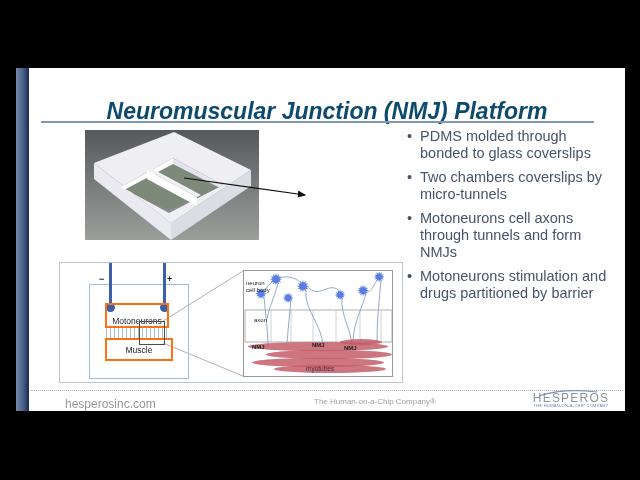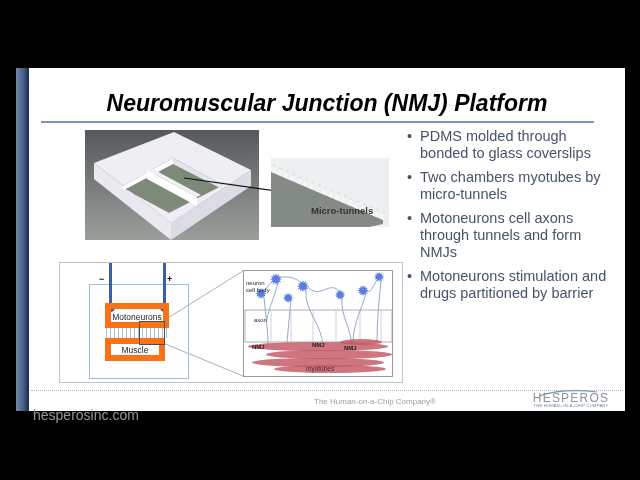--- a/index.html
+++ b/index.html
@@ -10,22 +10,22 @@
   
   .side-rail{
     position:absolute;left:16px;top:68px;width:13px;height:343px;
     background:linear-gradient(90deg,#7488a6 0%,#48608a 55%,#16294a 100%);
   }
   .slide{
     position:absolute;left:29px;top:68px;width:596px;height:343px;background:#fff;
   }
   
   .title{
-    position:absolute;left:0;top:22px;width:100%;margin:0;text-align:center;
-    font-size:23px;font-weight:bold;font-style:italic;color:#000000;letter-spacing:0px;
+    position:absolute;left:0;top:30px;width:100%;margin:0;text-align:center;
+    font-size:23px;font-weight:bold;font-style:italic;color:#0c4a6e;letter-spacing:0px;
   }
   .title-rule{position:absolute;left:12px;top:53px;width:553px;height:2px;background:#8096b8;}
   
   .bullets{position:absolute;left:378px;top:60px;width:212px;color:#44546a;}
   .bullet{display:flex;margin-bottom:7px;font-size:14.5px;line-height:17px;}
   .bullet .dot{width:13px;flex:0 0 13px;}
   
   .fig-chamber{position:absolute;left:56px;top:62px;width:174px;height:110px;}
   
   .arrow-svg{position:absolute;left:150px;top:105px;width:140px;height:30px;}
@@ -44,24 +44,24 @@
   .chip-square{position:absolute;left:29px;top:21px;width:98px;height:93px;border:1px solid #9fc0d8;}
   .electrode{position:absolute;top:0;width:3px;height:44px;background:#3b5fa8;}
   .electrode.left{left:49px;}
   .electrode.right{left:103px;}
   .electrode-dot{position:absolute;top:40px;width:9px;height:9px;border-radius:50%;background:#3b5fa8;}
   .electrode-dot.left{left:46px;}
   .electrode-dot.right{left:100px;}
   .sym{position:absolute;font-size:9px;color:#111;font-weight:bold;}
   .sym.minus{left:39px;top:11px;}
   .sym.plus{left:107px;top:11px;}
-  .dbox{position:absolute;box-sizing:border-box;border:6px solid #f97316;display:flex;
+  .dbox{position:absolute;box-sizing:border-box;border:2px solid #f97316;display:flex;
         justify-content:center;font-size:8.5px;color:#1c1c1c;}
   .dbox.motoneurons{left:45px;top:40px;width:64px;height:25px;align-items:flex-end;}
-  .dbox.muscle{left:45px;top:75px;width:60px;height:23px;align-items:center;}
+  .dbox.muscle{left:45px;top:75px;width:68px;height:23px;align-items:center;}
   .hatch{
     position:absolute;left:46px;top:65px;width:62px;height:10px;
     background:repeating-linear-gradient(90deg,#a8bfd0 0px,#a8bfd0 1px,transparent 1px,transparent 4px);
   }
   .zoom-rect{position:absolute;left:79px;top:58px;width:24px;height:22px;border:1px solid #4e4e4e;}
   
   .inset{
     position:absolute;left:183px;top:7px;width:150px;height:107px;box-sizing:border-box;
     border:1px solid #999;background:#fff;overflow:hidden;
   }
@@ -76,21 +76,21 @@
   .lbl-nmj.n3{left:100px;top:74px;}
   .lbl-myo{left:62px;top:94px;font-size:6.5px;color:#4a2830;}
   .myotube{position:absolute;border-radius:50%;background:rgba(194,88,100,0.82);}
   .mt1{left:4px;top:71px;width:140px;height:9px;}
   .mt2{left:22px;top:79px;width:126px;height:9px;}
   .mt3{left:8px;top:87px;width:132px;height:9px;}
   .mt4{left:30px;top:94px;width:112px;height:8px;}
   .mt5{left:96px;top:68px;width:42px;height:6px;}
   
   .footer-rule{position:absolute;left:2px;top:322px;width:592px;border-top:1px dotted #b3b3b3;}
-  .footer-url{position:absolute;left:4px;top:329px;font-size:14px;color:#94979c;margin-top:10px;}
+  .footer-url{position:absolute;left:36px;top:329px;font-size:12px;color:#94979c;}
   .footer-company{position:absolute;left:0;top:329px;width:100%;text-align:center;font-size:8px;color:#9b9ea5;padding-left:48px;}
   .logo{position:absolute;right:6px;top:324px;width:96px;height:18px;text-align:center;}
   .logo-text{display:block;font-size:12px;letter-spacing:1.2px;color:#8d9299;line-height:12px;}
   .logo-tagline{display:block;font-size:4px;letter-spacing:0.3px;color:#6080b0;line-height:4px;}
   .logo svg{position:absolute;left:14px;top:-3px;}
 </style>
 </head>
 <body>
 
 <div class="side-rail"></div>
@@ -127,28 +127,20 @@
 
   <svg class="arrow-svg" viewBox="0 0 140 30">
     <defs>
       <marker id="ah" markerWidth="8" markerHeight="8" refX="6" refY="3" orient="auto">
         <path d="M0,0 L7,3 L0,6 Z" fill="#111"></path>
       </marker>
     </defs>
     <line x1="5" y1="5" x2="126" y2="22" stroke="#111" stroke-width="1.2" marker-end="url(#ah)"></line>
   </svg>
 
-  <div class="fig-tunnels">
-    <svg width="118" height="69" viewBox="0 0 118 69">
-      <polygon points="0,14 112,62 112,66 98,69 0,69" fill="#848b85"></polygon>
-      <line x1="0" y1="11" x2="114" y2="60" stroke="#f4f5f7" stroke-width="5" stroke-dasharray="4 3"></line>
-      <line x1="2" y1="7" x2="116" y2="56" stroke="#e2e4e7" stroke-width="2.5" stroke-dasharray="3 4"></line>
-    </svg>
-    <span class="tunnels-label">Micro-tunnels</span>
-  </div>
 
   <div class="panel">
     <svg class="callouts" viewBox="0 0 344 121">
       <line x1="103" y1="58" x2="183" y2="8" stroke="#9a9a9a" stroke-width="0.8"></line>
       <line x1="103" y1="80" x2="183" y2="113" stroke="#9a9a9a" stroke-width="0.8"></line>
     </svg>
 
     <div class="chip-square"></div>
     <div class="electrode left"></div>
     <div class="electrode right"></div>
@@ -214,21 +206,21 @@
     </div>
   </div>
 
   <div class="bullets">
     <div class="bullet">
       <span class="dot">•</span>
       <span>PDMS molded through bonded to glass coverslips</span>
     </div>
     <div class="bullet">
       <span class="dot">•</span>
-      <span>Two chambers myotubes by micro-tunnels</span>
+      <span>Two chambers coverslips by micro-tunnels</span>
     </div>
     <div class="bullet">
       <span class="dot">•</span>
       <span>Motoneurons cell axons through tunnels and form NMJs</span>
     </div>
     <div class="bullet">
       <span class="dot">•</span>
       <span>Motoneurons stimulation and drugs partitioned by barrier</span>
     </div>
   </div>

